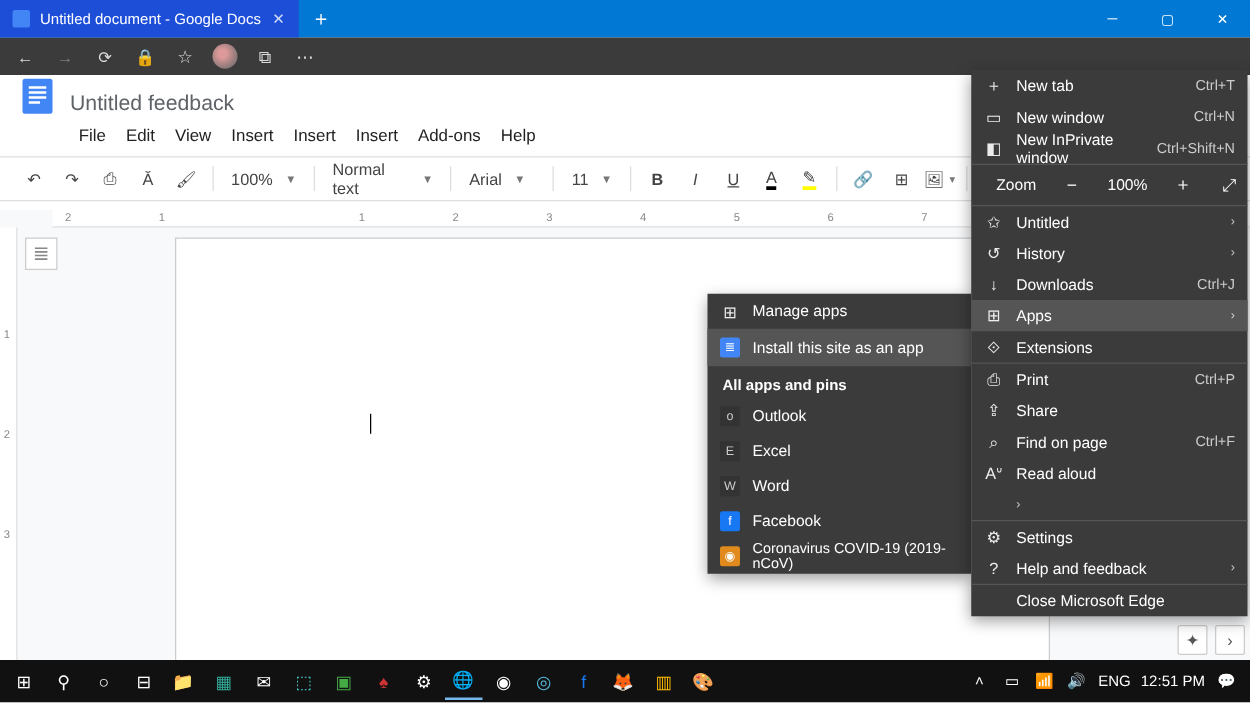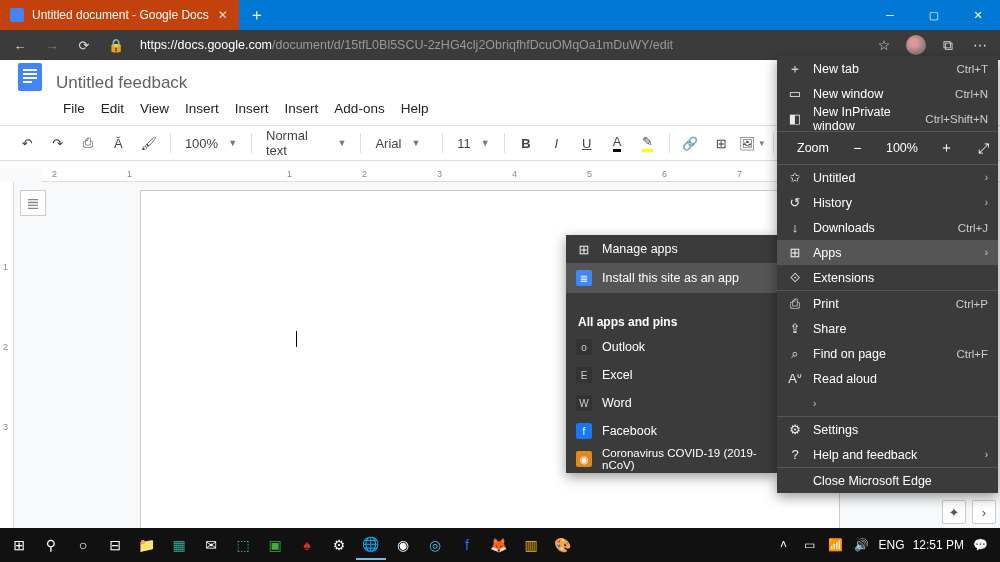--- a/index.html
+++ b/index.html
@@ -1,20 +1,20 @@
 <!DOCTYPE html>
 <html><head>
 <meta charset="utf-8">
 <style>
 * { margin: 0; padding: 0; box-sizing: border-box; font-family: "Segoe UI", Arial, sans-serif; }
 body { width: 1000px; height: 562px; overflow: hidden; background: #f0f0f0; position: relative; }
 
 
 .titlebar { height: 30px; background: #0078d4; display: flex; align-items: center; color: #fff; font-size: 12px; }
-.tab { height: 30px; background: #c2410c; display: flex; align-items: center; padding: 0 8px 0 10px; min-width: 180px; }
+.tab { height: 30px; background: #1d4ed8; display: flex; align-items: center; padding: 0 8px 0 10px; min-width: 180px; }
 .tab-favicon { width: 14px; height: 14px; background: #4285f4; margin-right: 8px; border-radius: 2px; }
 .tab-title { flex: 1; white-space: nowrap; overflow: hidden; text-overflow: ellipsis; font-size: 12px; }
 .tab-close { width: 16px; height: 16px; margin-left: 6px; display: flex; align-items: center; justify-content: center; font-size: 12px; opacity: .8; }
 .newtab { width: 28px; height: 28px; display: flex; align-items: center; justify-content: center; font-size: 16px; margin-left: 4px; }
 .winbtns { margin-left: auto; display: flex; }
 .winbtn { width: 44px; height: 30px; display: flex; align-items: center; justify-content: center; font-size: 11px; }
 
 
 .addrbar { height: 30px; background: #3b3b3b; display: flex; align-items: center; padding: 0 6px; color: #fff; gap: 4px; }
 .navbtn { width: 28px; height: 28px; display: flex; align-items: center; justify-content: center; font-size: 13px; color: #ddd; }
@@ -56,21 +56,21 @@
 .mi .lbl { flex: 1; }
 .mi .sc { color: #ccc; font-size: 11.5px; }
 .mi .chev { font-size: 10px; opacity: .7; }
 .zoomrow { display: flex; align-items: center; height: 32px; padding: 0 6px 0 20px; gap: 20px; }
 .zbtn { width: 26px; height: 26px; display: flex; align-items: center; justify-content: center; font-size: 14px; }
 .msep { height: 1px; background: #555; }
 
 
 .apps-panel { position: absolute; top: 235px; right: 223px; width: 211px; background: #3b3b3b; color: #fff; font-size: 12.5px; box-shadow: 0 4px 12px rgba(0,0,0,.4); z-index: 39; }
 .apps-panel .mi { height: 28px; }
-.apps-panel .hdr { padding: 22px 10px 4px 12px; font-size: 12px; font-weight: 600; color: #fff; }
+.apps-panel .hdr { padding: 8px 10px 4px 12px; font-size: 12px; font-weight: 600; color: #fff; }
 .apps-panel .mi.hl { background: #555; }
 .appic { width: 16px; height: 16px; display: flex; align-items: center; justify-content: center; font-size: 10px; }
 
 
 .taskbar { position: absolute; left: 0; right: 0; bottom: 0; height: 34px; background: #111; display: flex; align-items: center; padding: 0 4px; gap: 2px; color: #fff; font-size: 11px; }
 .tk { width: 30px; height: 30px; display: flex; align-items: center; justify-content: center; font-size: 14px; }
 .tray { margin-left: auto; display: flex; align-items: center; gap: 8px; padding-right: 6px; font-size: 12px; }
 .tray .ti { width: 18px; text-align: center; }
 svg { display: block; }
 </style>
@@ -89,24 +89,20 @@
     <div class="winbtn">▢</div>
     <div class="winbtn">✕</div>
   </div>
 </div>
 
 <div class="addrbar">
   <div class="navbtn">←</div>
   <div class="navbtn disabled">→</div>
   <div class="navbtn">⟳</div>
   <div class="navbtn">🔒</div>
-  <div class="urlbox">
-    <span class="url-prefix">https://docs.google.com</span>
-      <span class="url-rest">/document/d/15tfL0Bl5SCU-2zHG4clj2ObriqfhfDcuOMqOa1mDuWY/edit</span>
-  </div>
   <div class="addr-ic">☆</div>
   <div class="addr-ic">
       <div class="avatar"></div>
     </div>
   <div class="addr-ic">⧉</div>
   <div class="addr-ic">⋯</div>
 </div>
 
 <div class="docs">
   <div class="docs-head">

